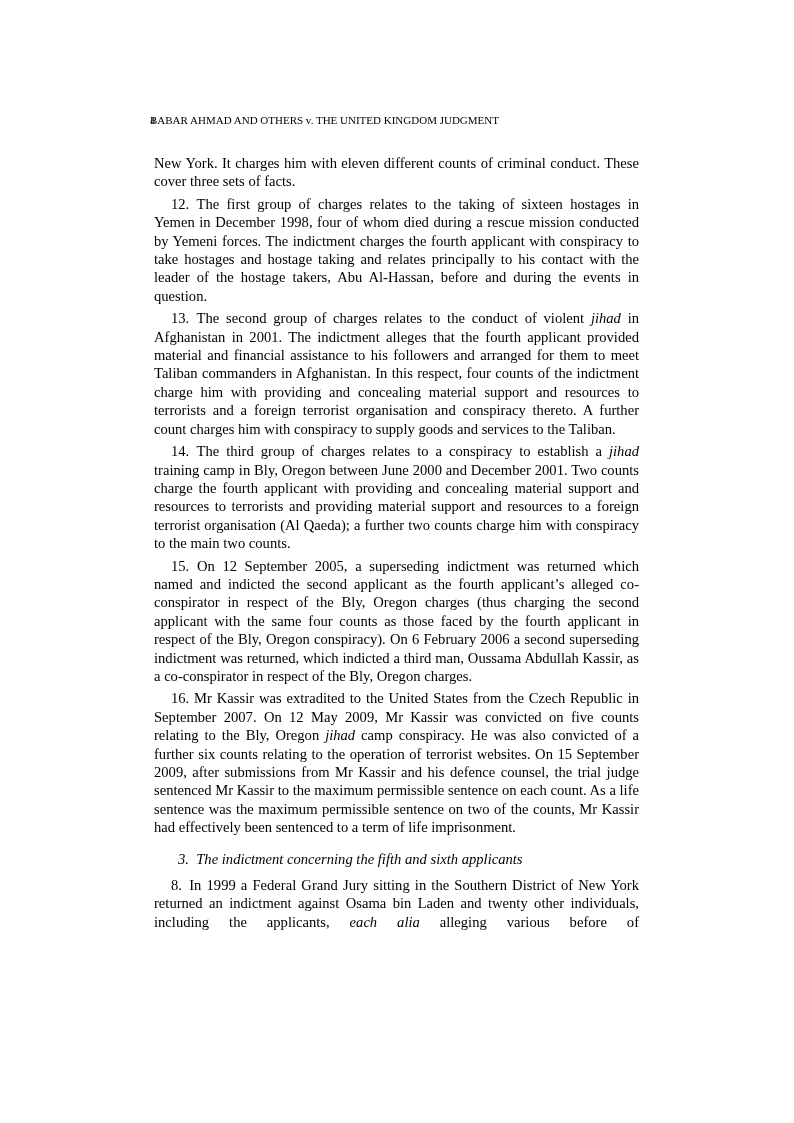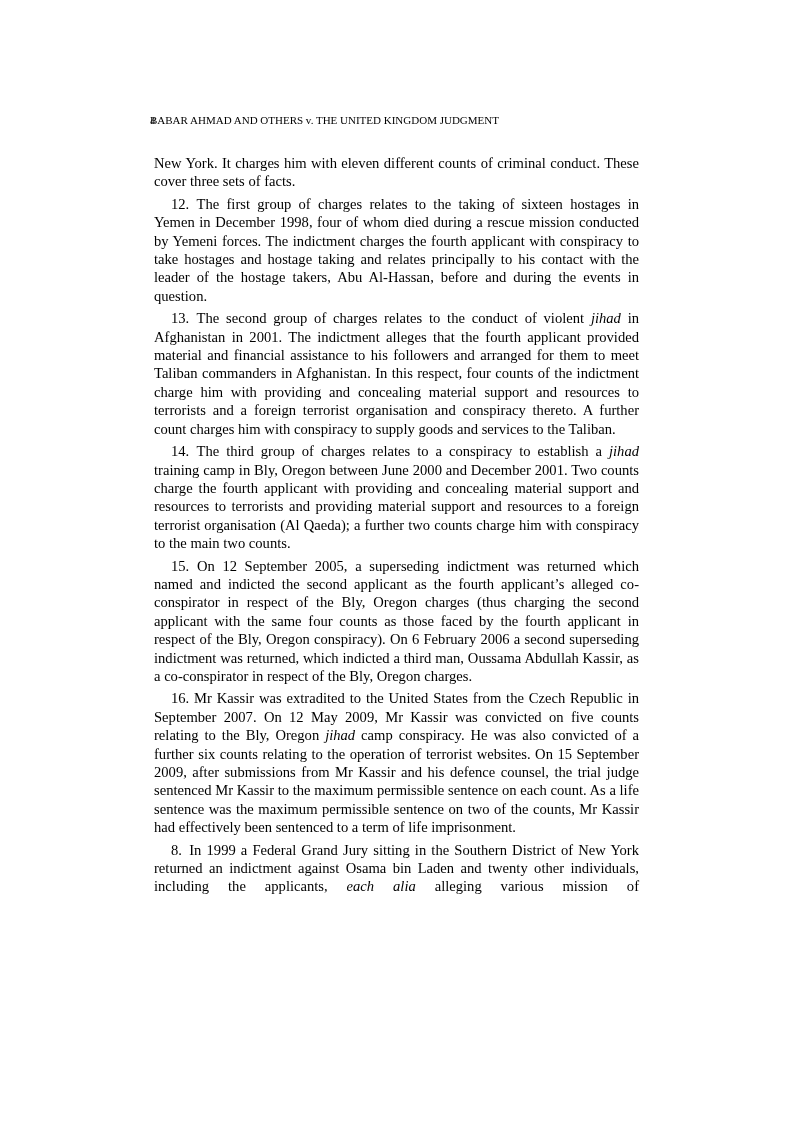--- a/index.html
+++ b/index.html
@@ -84,18 +84,19 @@
     <p class="indented"><span>12. The first group of charges relates to the taking of sixteen hostages in Yemen in December 1998, four of whom died during a rescue mission conducted by Yemeni forces. The indictment charges the fourth applicant with conspiracy to take hostages and hostage taking and relates principally to his contact with the leader of the hostage takers, Abu Al-Hassan, before and during the events in question.</span></p>
 
     <p class="indented"><span>13. The second group of charges relates to the conduct of violent </span><em>jihad</em><span> in Afghanistan in 2001. The indictment alleges that the fourth applicant provided material and financial assistance to his followers and arranged for them to meet Taliban commanders in Afghanistan. In this respect, four counts of the indictment charge him with providing and concealing material support and resources to terrorists and a foreign terrorist organisation and conspiracy thereto. A further count charges him with conspiracy to supply goods and services to the Taliban.</span></p>
 
     <p class="indented"><span>14. The third group of charges relates to a conspiracy to establish a </span><em>jihad</em><span> training camp in Bly, Oregon between June 2000 and December 2001. Two counts charge the fourth applicant with providing and concealing material support and resources to terrorists and providing material support and resources to a foreign terrorist organisation (Al Qaeda); a further two counts charge him with conspiracy to the main two counts.</span></p>
 
     <p class="indented"><span>15. On 12 September 2005, a superseding indictment was returned which named and indicted the second applicant as the fourth applicant’s alleged co-conspirator in respect of the Bly, Oregon charges (thus charging the second applicant with the same four counts as those faced by the fourth applicant in respect of the Bly, Oregon conspiracy). On 6 February 2006 a second superseding indictment was returned, which indicted a third man, Oussama Abdullah Kassir, as a co-conspirator in respect of the Bly, Oregon charges.</span></p>
 
     <p class="indented"><span>16. Mr Kassir was extradited to the United States from the Czech Republic in September 2007. On 12 May 2009, Mr Kassir was convicted on five counts relating to the Bly, Oregon </span><em>jihad</em><span> camp conspiracy. He was also convicted of a further six counts relating to the operation of terrorist websites. On 15 September 2009, after submissions from Mr Kassir and his defence counsel, the trial judge sentenced Mr Kassir to the maximum permissible sentence on each count. As a life sentence was the maximum permissible sentence on two of the counts, Mr Kassir had effectively been sentenced to a term of life imprisonment.</span></p>
 
+    <h3 class="section-heading"><em>3. The indictment concerning the fifth and sixth applicants</em></h3>
 
-    <p class="indented flow-last"><span>8. In 1999 a Federal Grand Jury sitting in the Southern District of New York returned an indictment against Osama bin Laden and twenty other individuals, including the applicants, </span><em>each alia</em><span> alleging various mission of</span></p>
+    <p class="indented flow-last"><span>8. In 1999 a Federal Grand Jury sitting in the Southern District of New York returned an indictment against Osama bin Laden and twenty other individuals, including the applicants, </span><em>each alia</em><span> alleging various before of</span></p>
 
   </div>
 
 </div>
 
 </body></html>

